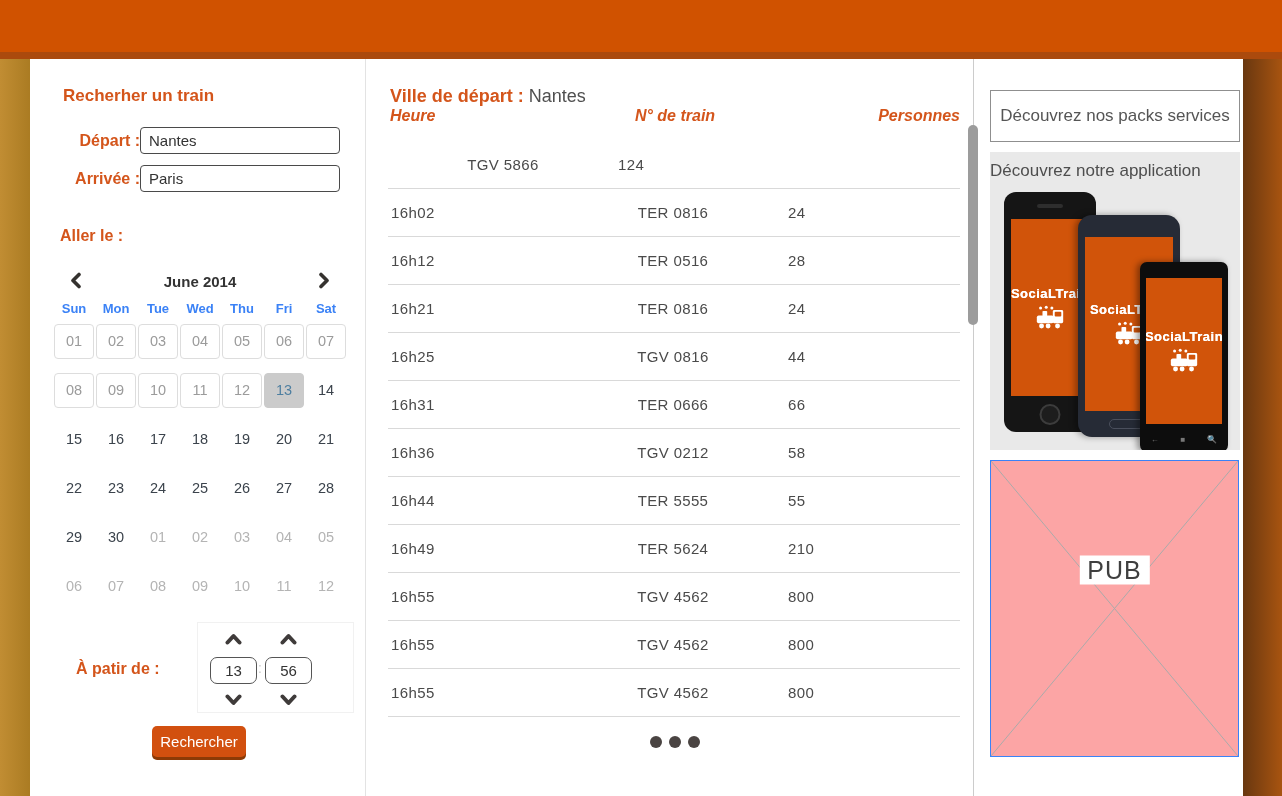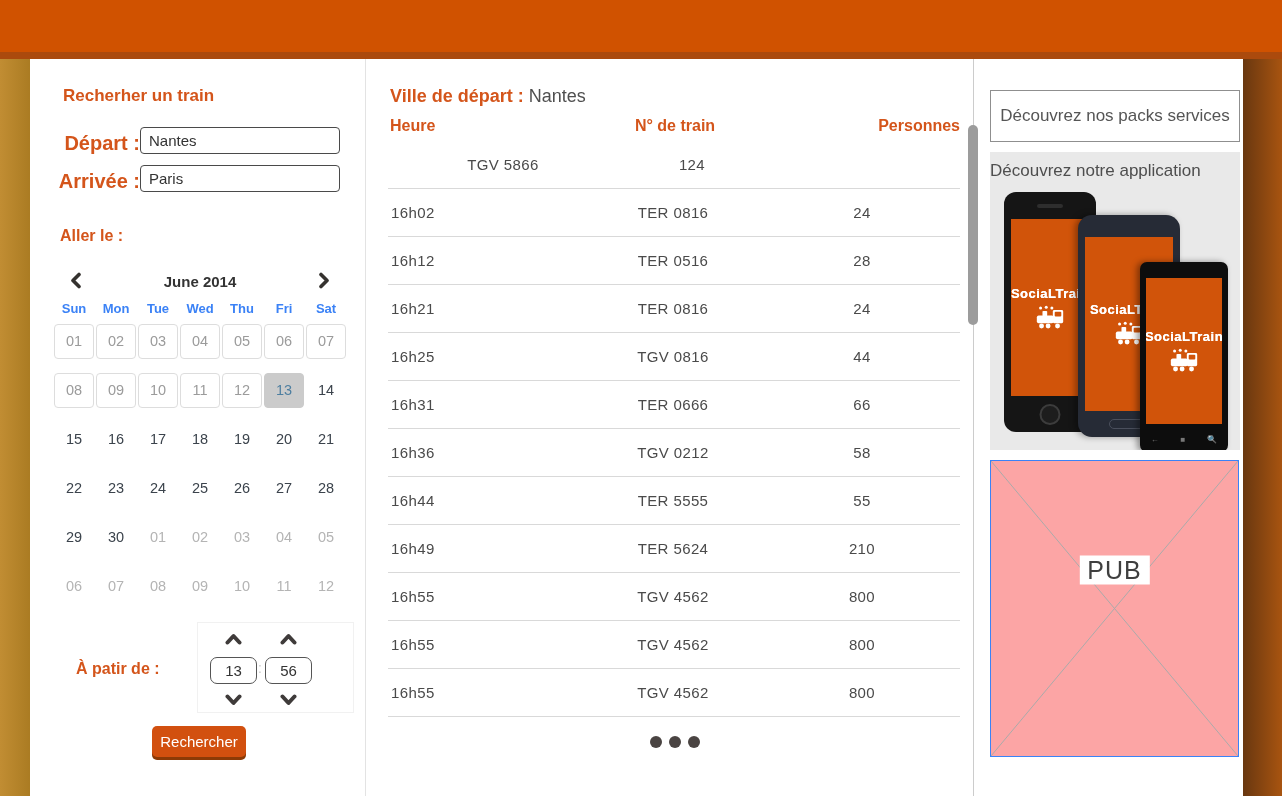--- a/index.html
+++ b/index.html
@@ -23,21 +23,21 @@
   .hdr-icon.mail { left:1165px; top:16px; }
   .hdr-icon.gear { left:1210px; top:13px; }
 
   
   .content { position:absolute; left:30px; top:59px; width:1213px; height:737px; background:#fff; }
 
   
   .left-panel { position:absolute; left:0; top:0; width:336px; height:737px; border-right:1px solid #e3e3e3;padding-left:7px; }
   .orange-label { color:#d4551b; font-weight:bold; }
   .search-title { position:absolute; left:33px; top:27px; font-size:17px; }
-  .field-label { position:absolute; left:18px; width:92px; text-align:right; font-size:20px; }
+  .field-label { position:absolute; left:18px; width:92px; text-align:right; font-size:16px; }
   .field-input { position:absolute; left:110px; width:200px; height:27px; border:1px solid #4a4a4a; border-radius:4px; padding:0 8px; font-size:15px; color:#333; font-family:inherit; background:#fff; }
   .lbl-depart { top:73px; } .inp-depart { top:68px; }
   .lbl-arrivee { top:111px; } .inp-arrivee { top:106px; }
   .lbl-aller { position:absolute; left:30px; top:168px; font-size:16px; }
 
   
   .cal { position:absolute; left:23px; top:210px; width:294px; }
   .cal-nav { position:relative; height:26px; }
   .cal-prev,.cal-next { position:absolute; top:3px; cursor:pointer; }
   .cal-prev { left:16px; } .cal-next { right:16px; }
@@ -64,26 +64,26 @@
 
   .search-btn {
     position:absolute; left:122px; top:667px; width:94px; height:31px;
     background:#d2500f; color:#fff; font-size:15px; font-family:inherit;
     border:none; border-radius:5px; box-shadow:0 3px 0 #8c3a06; cursor:pointer;
   }
 
   
   .results-title { position:absolute; left:360px; top:27px; font-size:18px; }
   .results-title .city { color:#4f4f4f; font-weight:normal; }
-  .t-head { position:absolute; left:360px; top:58px; width:570px; display:flex; font-size:16px; }
+  .t-head { position:absolute; left:360px; top:48px; width:570px; display:flex; font-size:16px;font-style:italic; }
   .t-rows { position:absolute; left:358px; top:82px; width:572px; }
   .t-row { display:flex; height:48px; line-height:48px; border-bottom:1px solid #d9d9d9; font-size:15px; color:#4a4a4a; letter-spacing:.4px; }
   .c-heure { width:170px; text-align:left; padding-left:3px; }
   .c-train { width:230px; text-align:center; }
-  .c-pers  { width:170px; text-align:center; padding-right:22px; }
+  .c-pers  { width:170px; text-align:left; padding-right:22px; }
   .th-heure { width:170px; text-align:left; }
   .th-train { width:230px; text-align:center; }
   .th-pers  { width:170px; text-align:right; }
   .loader { position:absolute; left:360px; top:677px; width:570px; display:flex; justify-content:center; gap:7px; }
   .dot { width:12px; height:12px; border-radius:50%; background:#4a4442; }
 
   
   .scroll-track { position:absolute; left:943px; top:0; width:1px; height:737px; background:#ccc; }
   .scroll-thumb { position:absolute; left:938px; top:66px; width:10px; height:200px; border-radius:5px; background:#9c9c9c; cursor:pointer; }
 

